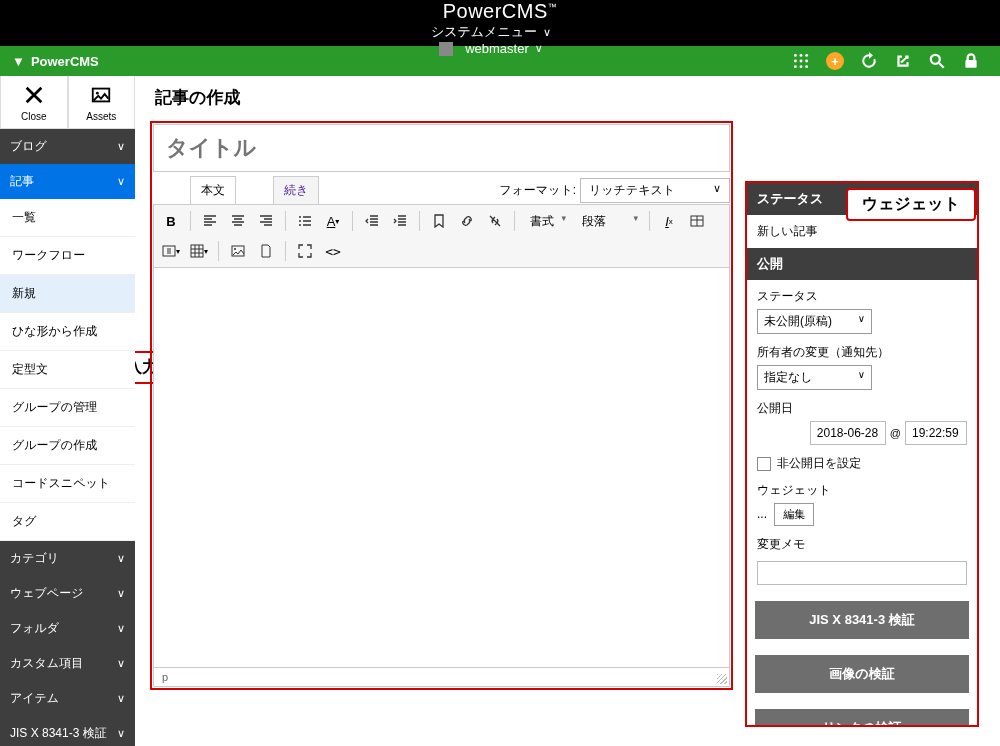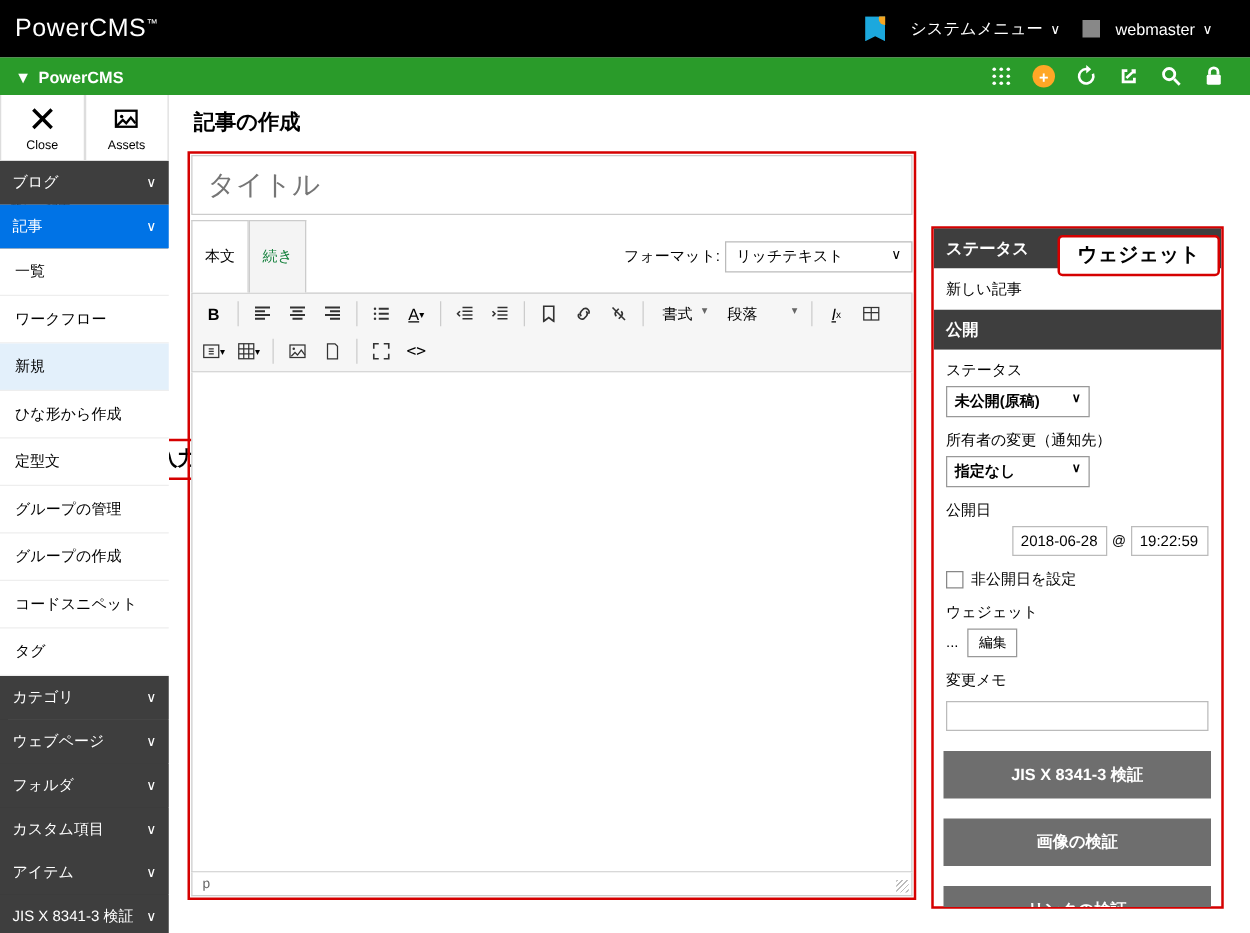--- a/index.html
+++ b/index.html
@@ -1,18 +1,18 @@
 <!DOCTYPE html>
 <html><head>
 <meta charset="utf-8">
 <style>
 * { box-sizing: border-box; margin: 0; padding: 0; }
 body { font-family: Arial, "Hiragino Sans", "Meiryo", sans-serif; font-size: 13px; background: #fff; }
 
-.topbar { background: #000; color: #fff; height: 46px; display: flex; align-items: center; padding: 0 12px; }
+.topbar { background: #000; color: #fff; height: 46px; display: flex; align-items: center; padding: 0 12px; flex-direction: column; }
 .logo { font-size: 20px; font-weight: 300; letter-spacing: 0.5px; }
 .logo sup { font-size: 9px; }
 .topbar-spacer { flex: 1; }
 .bookmark-icon { width: 16px; height: 20px; background: #1ca8dd; position: relative; margin-right: 20px; clip-path: polygon(0 0, 100% 0, 100% 100%, 50% 80%, 0 100%); }
 .bookmark-icon::before { content: ''; position: absolute; top: -3px; right: -5px; width: 10px; height: 10px; background: #f5a623; border-radius: 50%; }
 .top-menu { display: flex; align-items: center; gap: 6px; cursor: pointer; margin-right: 18px; }
 .top-menu .chev { font-size: 11px; }
 .usr-avatar { width: 14px; height: 14px; background: #888; margin-right: 6px; }
 
 .greenbar { background: #2a9b2a; color: #fff; height: 30px; display: flex; align-items: center; padding: 0 12px; }
@@ -36,25 +36,25 @@
 .nav-group.active { background: #0073e6; }
 .nav-group .chev { font-size: 11px; }
 .nav-sub { background: #fff; }
 .nav-item { padding: 10px 12px; border-bottom: 1px solid #eee; cursor: pointer; font-size: 12px; }
 .nav-item.selected { background: #e3f0fb; }
 
 .main { flex: 1; padding: 10px 15px; position: relative; overflow: hidden; }
 .page-title { font-size: 17px; font-weight: bold; margin-bottom: 12px; padding-left: 5px; }
 
 .editor-frame { border: 2px solid #d50000; padding: 1px; position: relative; }
-.title-input { width: 100%; font-size: 22px; padding: 10px 12px; border: 1px solid #ccc; color: #999; }
+.title-input { width: 100%; font-size: 22px; padding: 10px 12px; border: 1px solid #ccc; color: #999; font-weight: bold; }
 
 .tabs-row { display: flex; align-items: center; margin-top: 4px; }
-.tab { border: 1px solid #ccc; border-bottom: none; padding: 20px 10px; font-size: 12px; background: #fff; cursor: pointer; }
-.tab.inactive { background: #f4f4f4; color: #15803d; }
+.tab { border: 1px solid #ccc; border-bottom: none; padding: 5px 10px; font-size: 12px; background: #fff; cursor: pointer; margin-left: 37px; }
+.tab.inactive { background: #f4f4f4; color: #4c1d95; }
 .tabs-row-spacer { flex: 1; }
 .format-label { font-size: 12px; margin-right: 4px; }
 .format-select { border: 1px solid #bbb; padding: 3px 28px 3px 8px; font-size: 12px; background: #fff; cursor: pointer; position: relative; min-width: 150px; }
 .format-select::after { content: '∨'; position: absolute; right: 8px; font-size: 11px; }
 
 .toolbar { border: 1px solid #ccc; background: #f6f6f6; padding: 3px 4px; display: flex; flex-wrap: wrap; gap: 2px; align-items: center; }
 .toolbar .tb { width: 26px; height: 26px; display: flex; align-items: center; justify-content: center; cursor: pointer; border-radius: 2px; }
 .tb svg { width: 14px; height: 14px; fill: #333; }
 .tb-sep { width: 1px; height: 20px; background: #ccc; margin: 0 4px; }
 .tb-dropdown { padding: 3px 16px 3px 8px; border: 1px solid transparent; position: relative; cursor: pointer; font-size: 12px; }
@@ -65,21 +65,21 @@
 .editor-status::after { content: ''; position: absolute; right: 2px; bottom: 2px; width: 10px; height: 10px; background: repeating-linear-gradient(135deg, #bbb, #bbb 1px, transparent 1px, transparent 3px); }
 
 .callout { position: absolute; border: 2px solid #d50000; background: #fff; padding: 4px 14px; font-weight: bold; font-size: 16px; border-radius: 4px; }
 .callout-input { left: 104px; top: 371px; }
 .callout-widget { right: 24px; top: 112px; z-index: 5; }
 
 .rightcol { width: 234px; border: 2px solid #d50000; margin-top: 60px; margin-right: 6px; height: calc(100% - 64px); overflow-y: auto; }
 .widget-hdr { background: #3e3e3e; color: #fff; padding: 7px 10px; font-size: 13px; font-weight: bold; }
 .widget-body { padding: 8px 10px; font-size: 12px; background: #fff; }
 .widget-body label { display: block; margin-bottom: 4px; }
-.wselect { width: 115px; border: 1px solid #999; padding: 3px 18px 3px 6px; font-size: 12px; background: #fff; position: relative; cursor: pointer; margin-bottom: 10px; font-weight: bold; }
+.wselect { width: 115px; border: 1px solid #999; padding: 3px 18px 3px 6px; font-size: 12px; background: #fff; position: relative; cursor: pointer; margin-bottom: 10px; }
 .wselect::after { content: '∨'; position: absolute; right: 6px; font-size: 10px; }
 .date-row { display: flex; align-items: center; gap: 4px; margin-bottom: 10px; justify-content: flex-end; }
 .date-inp { border: 1px solid #bbb; padding: 4px 6px; font-size: 12px; width: 76px; }
 .at { font-size: 11px; }
 .chk-row { display: flex; align-items: center; gap: 6px; margin-bottom: 10px; }
 .chk { width: 14px; height: 14px; border: 1px solid #888; }
 .edit-btn { border: 1px solid #999; padding: 3px 8px; font-size: 11px; background: #fff; cursor: pointer; margin-left: 4px; }
 .memo-inp { width: 100%; border: 1px solid #bbb; height: 24px; margin-top: 4px; }
 
 .act-btn { width: calc(100% - 16px); margin: 8px; background: #6e6e6e; color: #fff; border: none; padding: 10px; font-size: 13px; font-weight: bold; cursor: pointer; }

